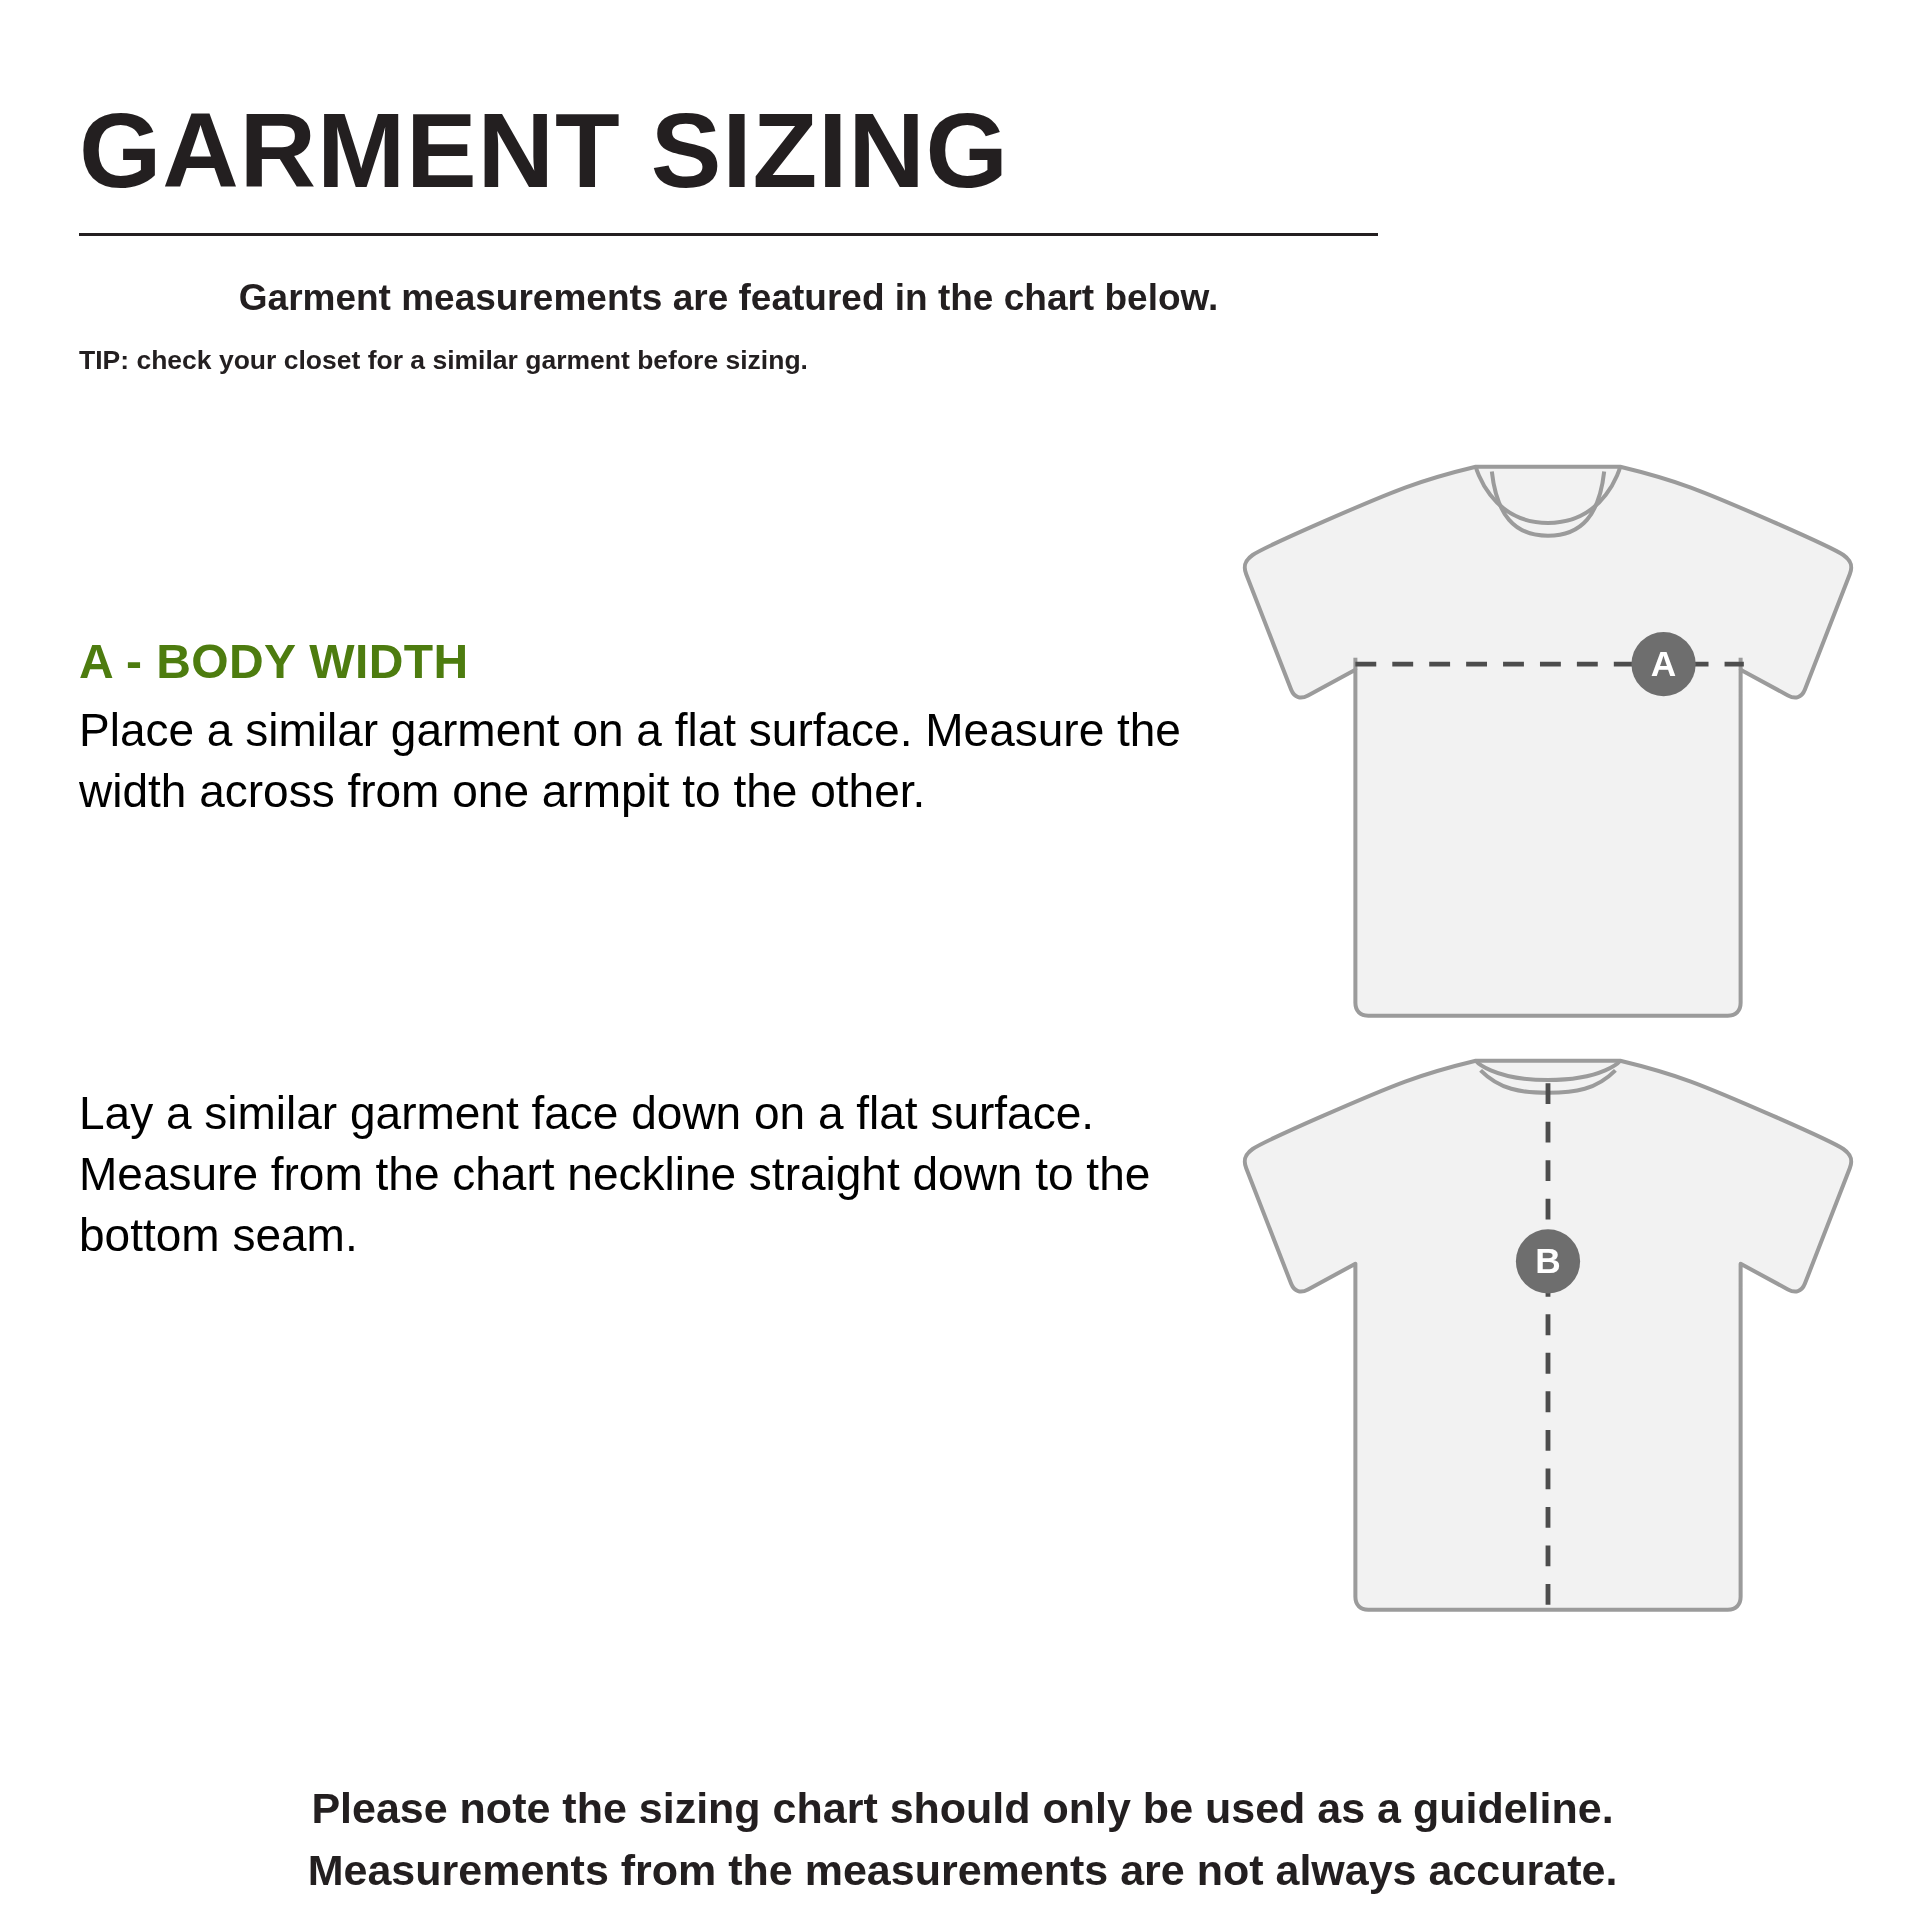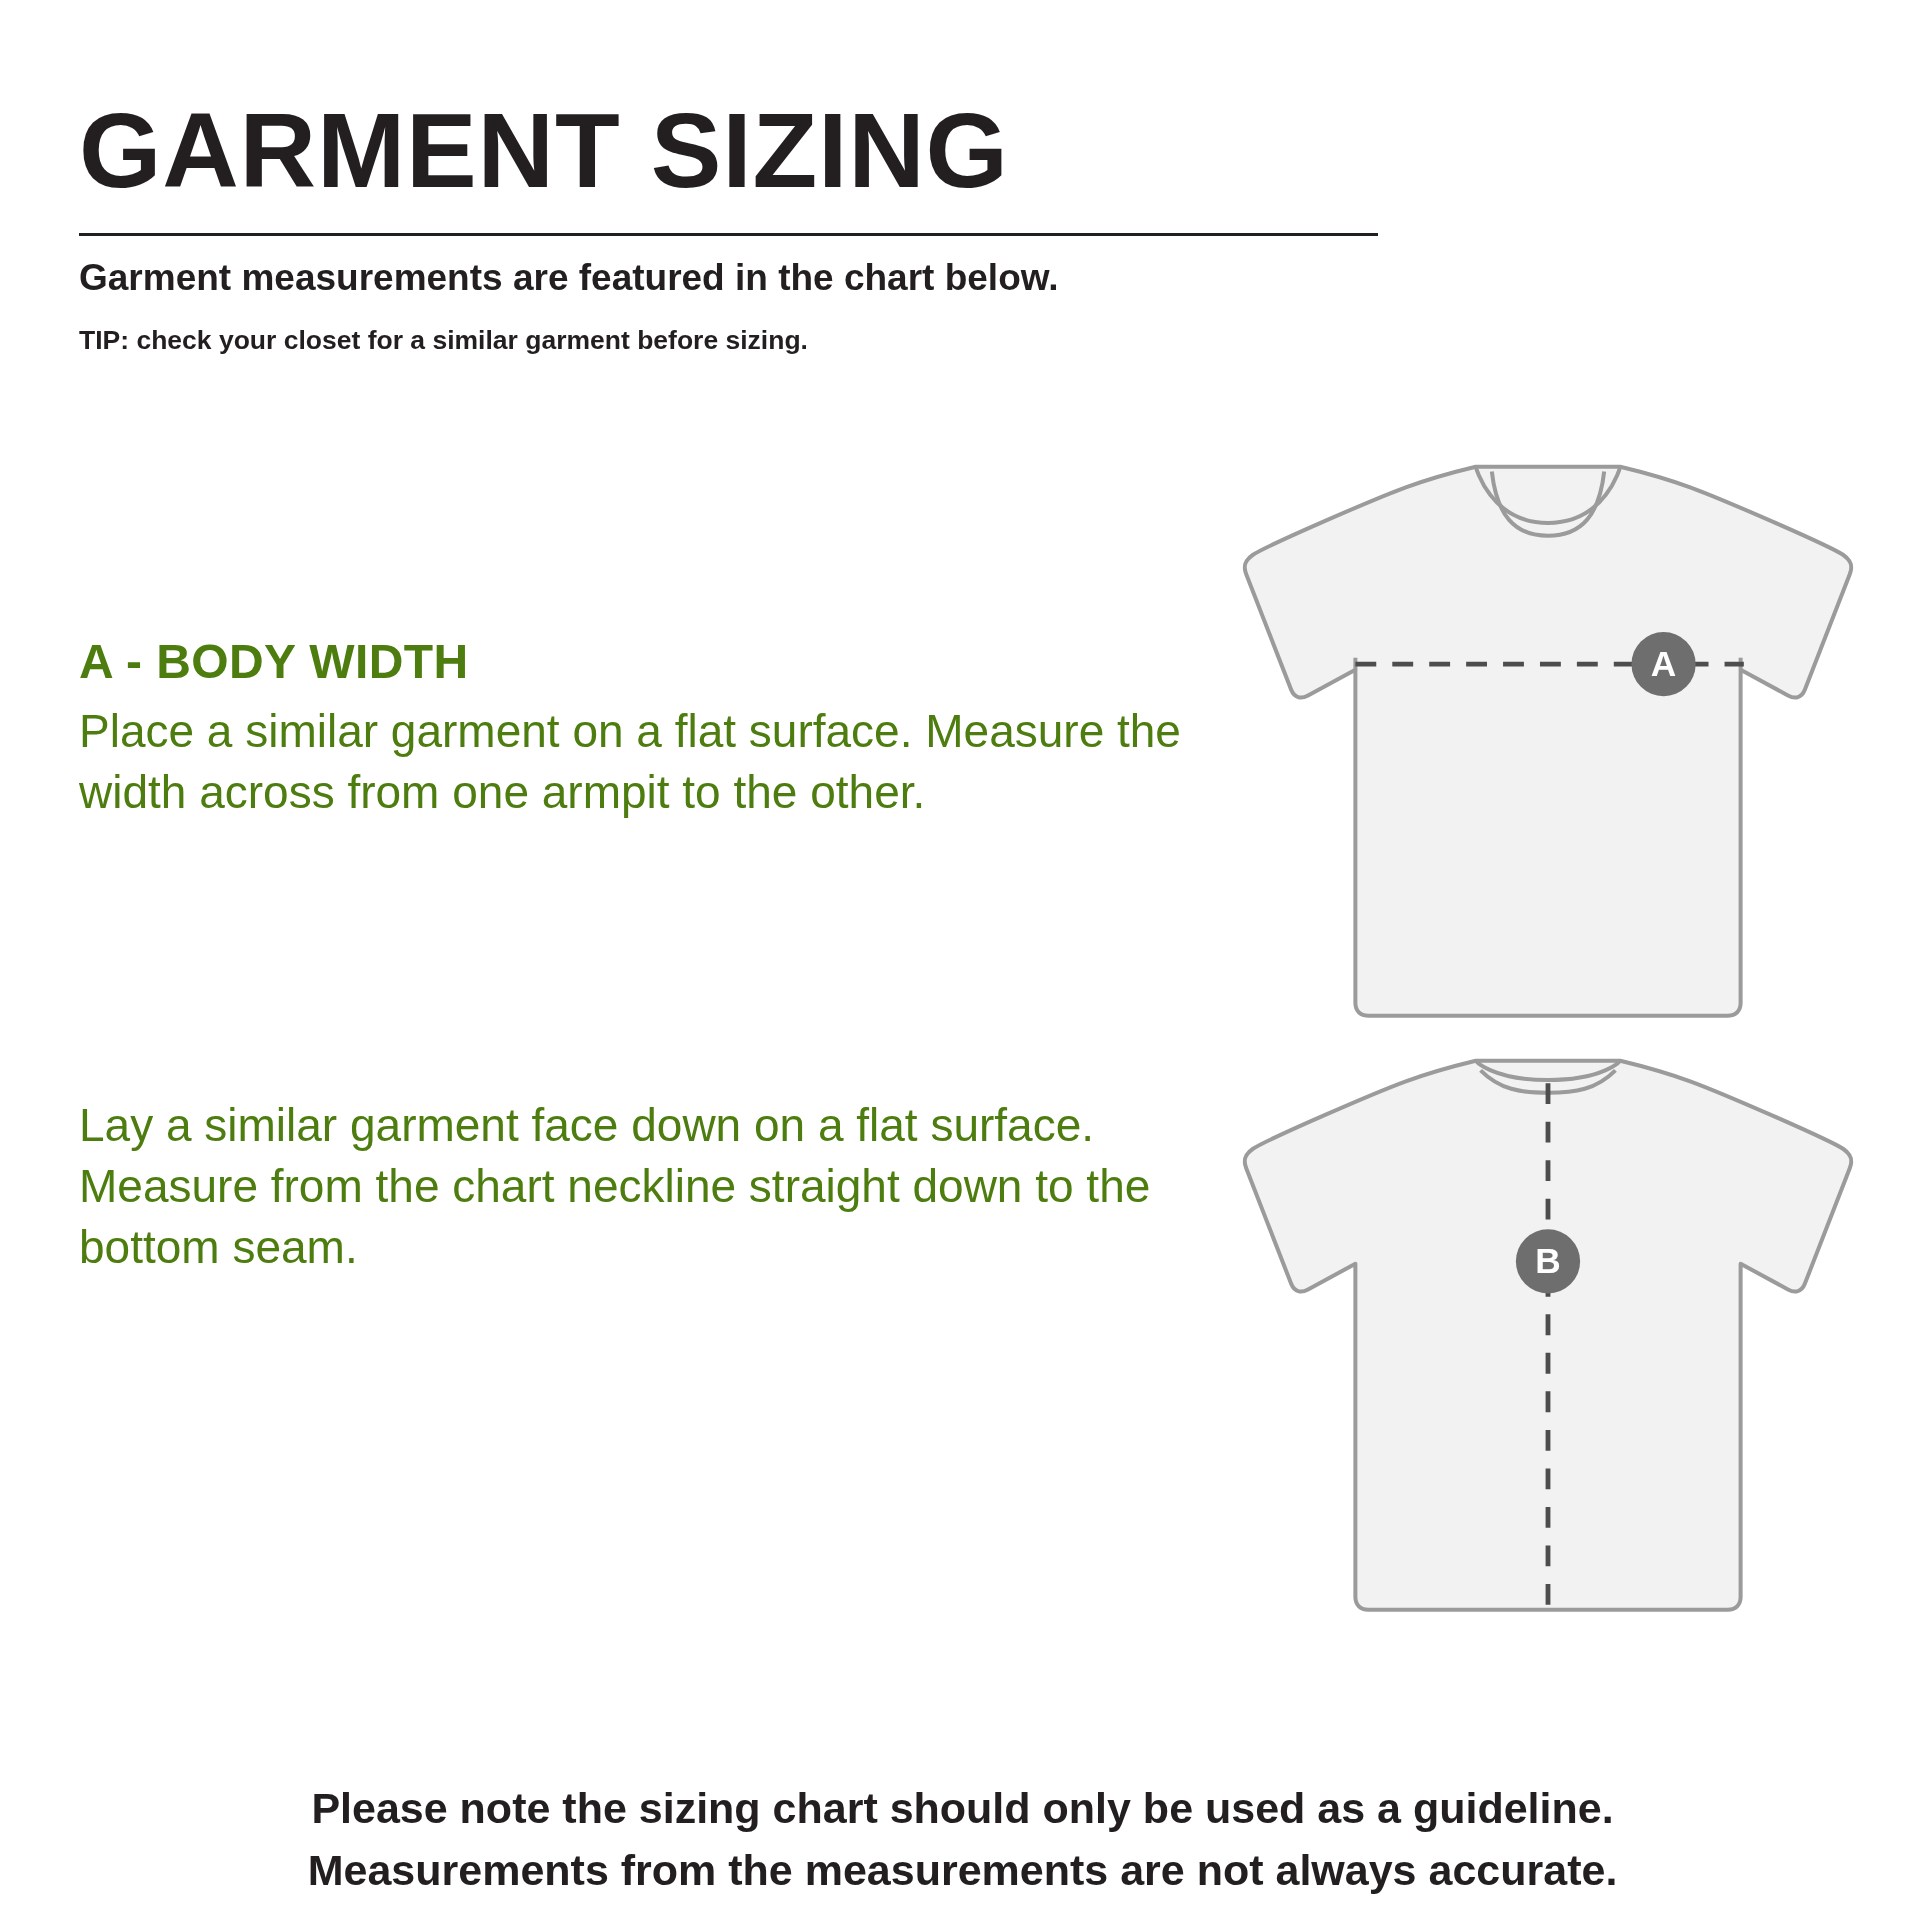--- a/index.html
+++ b/index.html
@@ -35,25 +35,26 @@
     line-height: 1.05;
     color: #231f20;
     margin: 0;
   }
   .rule {
     margin-top: 27px;
     border-top: 3.2px solid #231f20;
     width: 1299px;
   }
   .subtitle {
-    margin-top: 20px;
+    margin-top: 40px;
     font-size: 37px;
     font-weight: bold;
     color: #231f20;
     line-height: 1.2;
+    text-align: center;
   }
   .tip {
     margin-top: 24px;
     font-size: 26.5px;
     font-weight: bold;
     color: #231f20;
     line-height: 1.2;
   }
 
   
@@ -68,24 +69,23 @@
   .section-heading {
     font-size: 48px;
     font-weight: bold;
     letter-spacing: 0.4px;
     color: #4d7c0f;
     margin: 0 0 11.2px 0;
   }
   .section-body {
     font-size: 46px;
     font-weight: 300;
-    color: #4d7c0f;
+    color: #000000;
     line-height: 1.33;
     max-width: 1123px;
-    margin-top: 12px;
   }
 
   
   .illustration {
     position: absolute;
   }
   .illus-a { left: 1235px; top: 449px; }
   .illus-b { left: 1235px; top: 1043px; }
 
   

